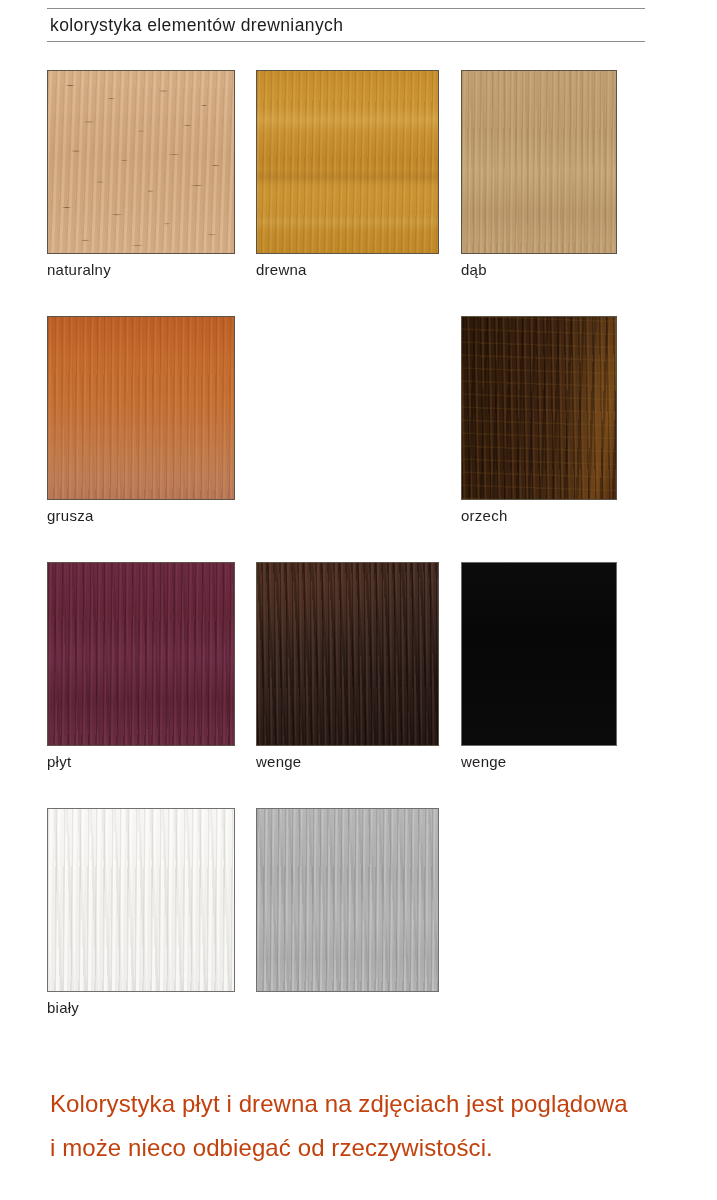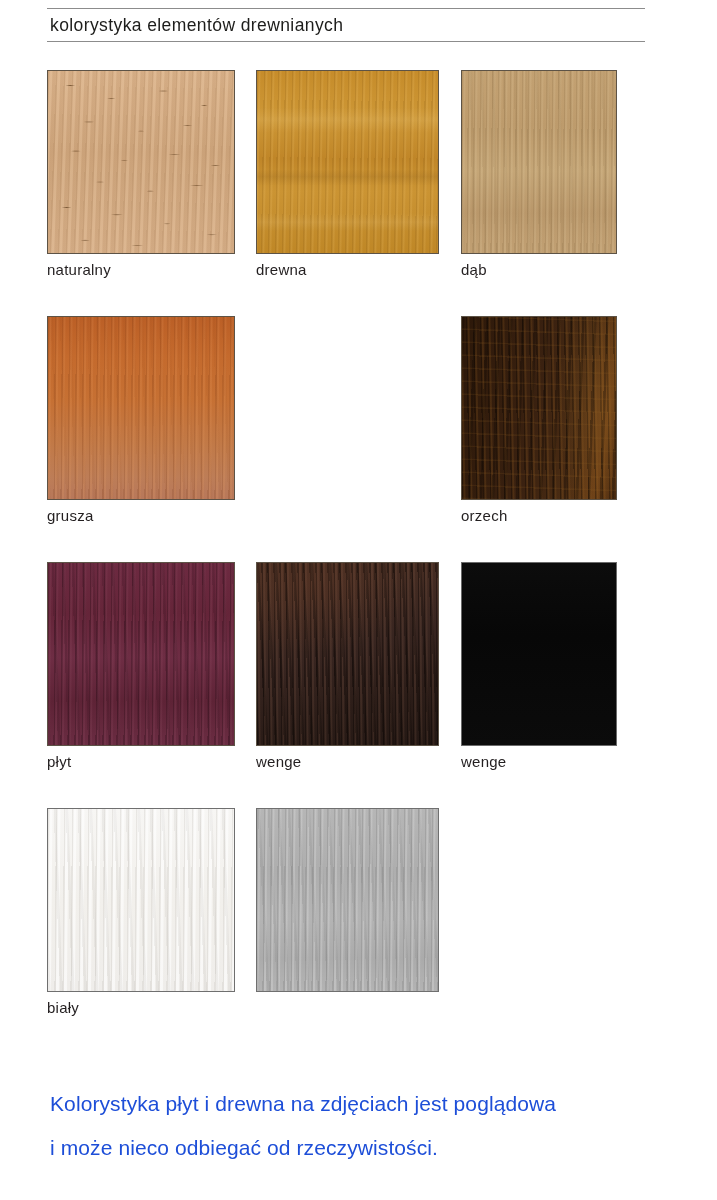--- a/index.html
+++ b/index.html
@@ -296,24 +296,24 @@
         rgba(110,110,110,0.14) 0px, rgba(110,110,110,0.14) 2px,
         rgba(0,0,0,0) 3px, rgba(0,0,0,0) 10px);
   }
 
   
   .footnote {
     position: absolute;
     left: 50px;
     top: 1082px;
     width: 620px;
-    font-size: 21px;
+    font-size: 24px;
     line-height: 44px;
     letter-spacing: 0.1px;
-    color: #1d4ed8;
+    color: #c2410c;
   }
   .footnote .line { white-space: nowrap; }
 </style>
 </head>
 <body>
 
 <div class="header-block">
   <div class="header-rule-top"></div>
   <div class="header-title">kolorystyka elementów drewnianych</div>
   <div class="header-rule-bottom"></div>

